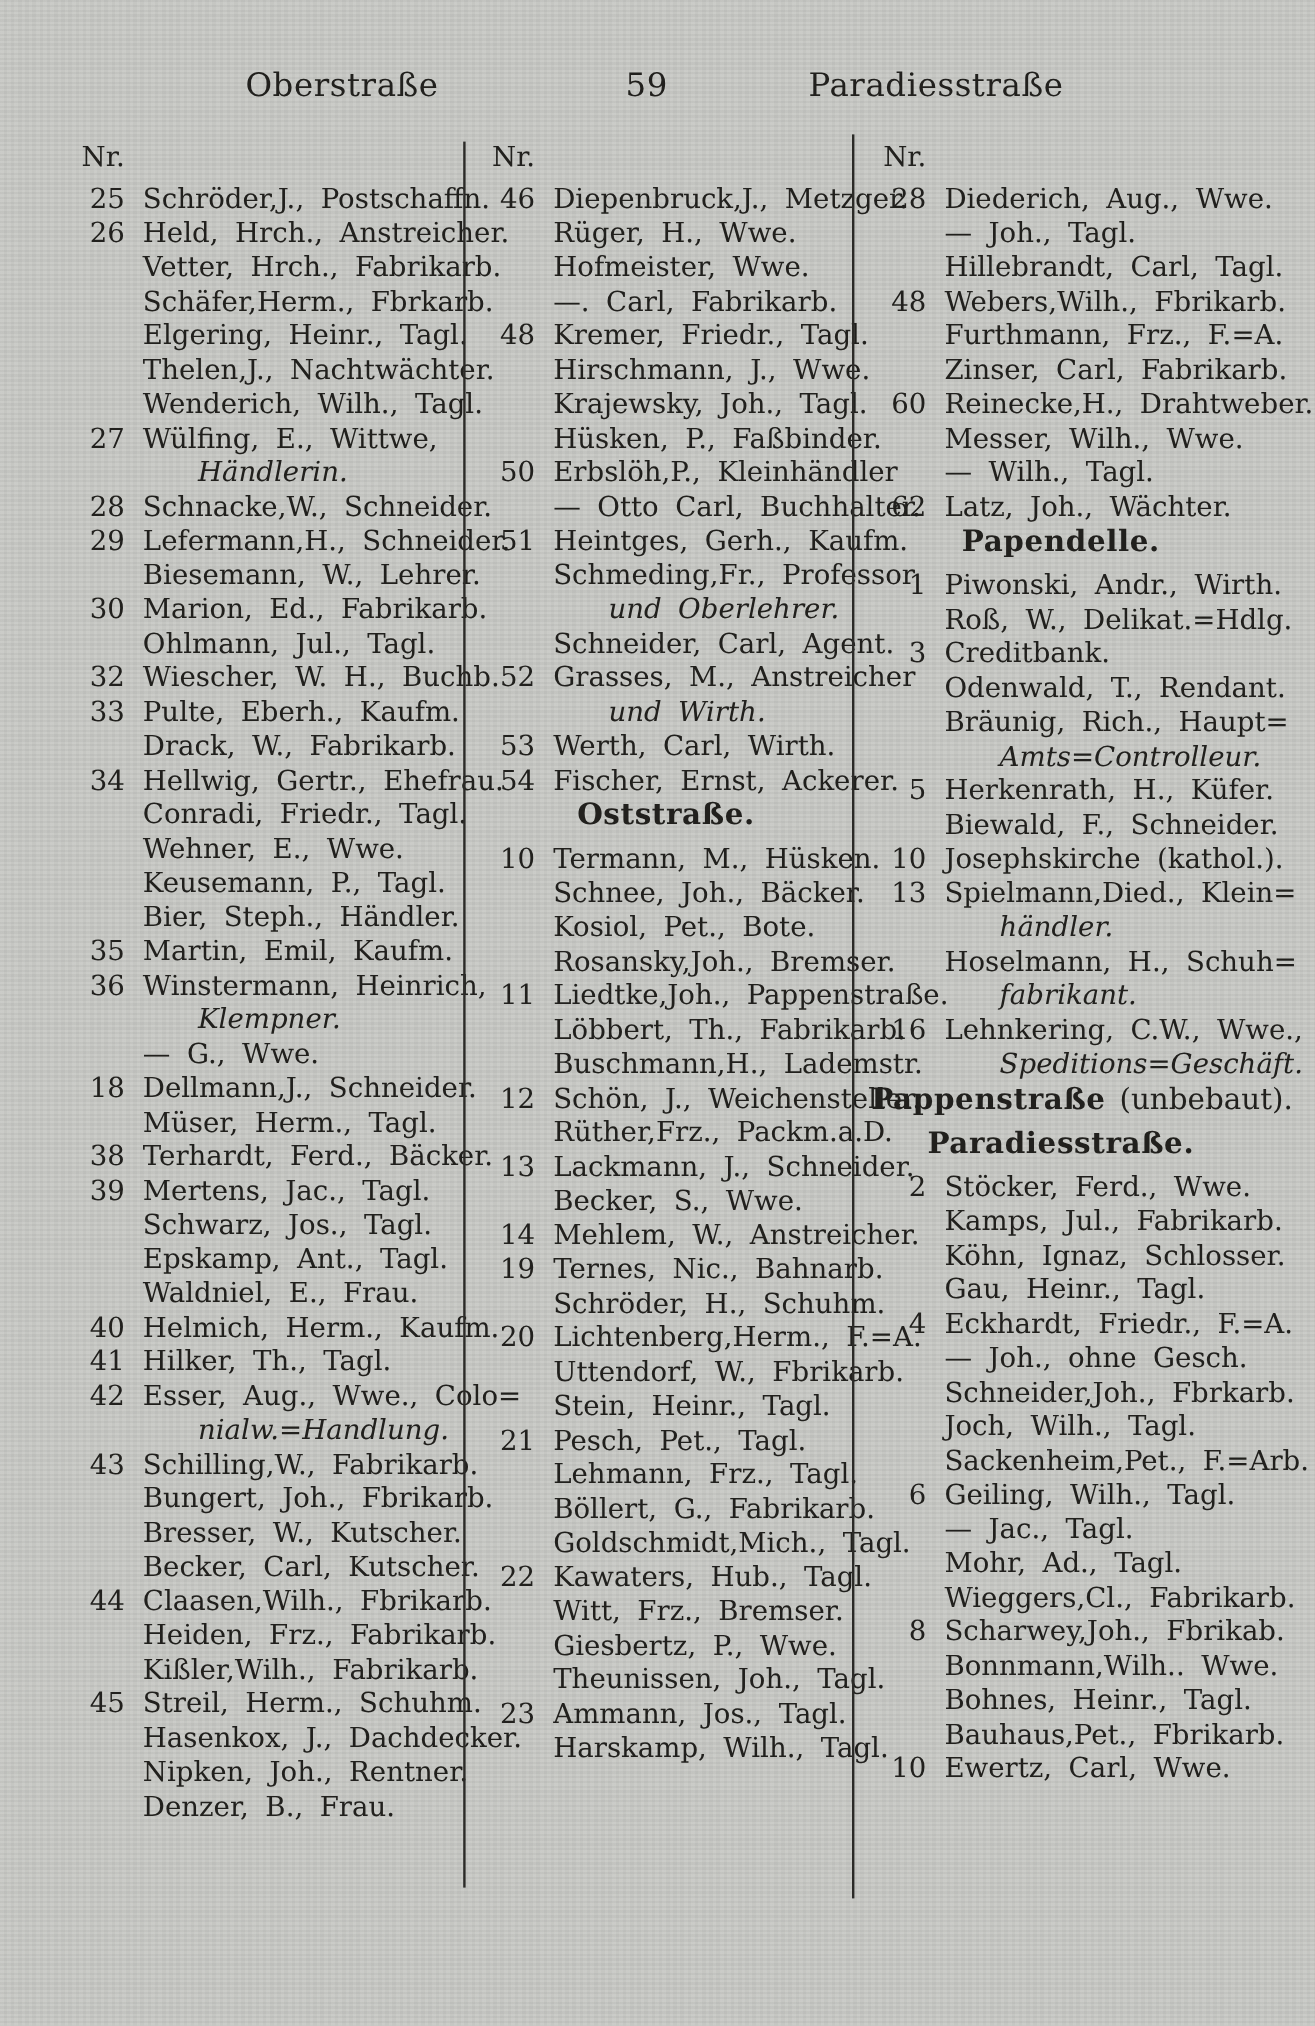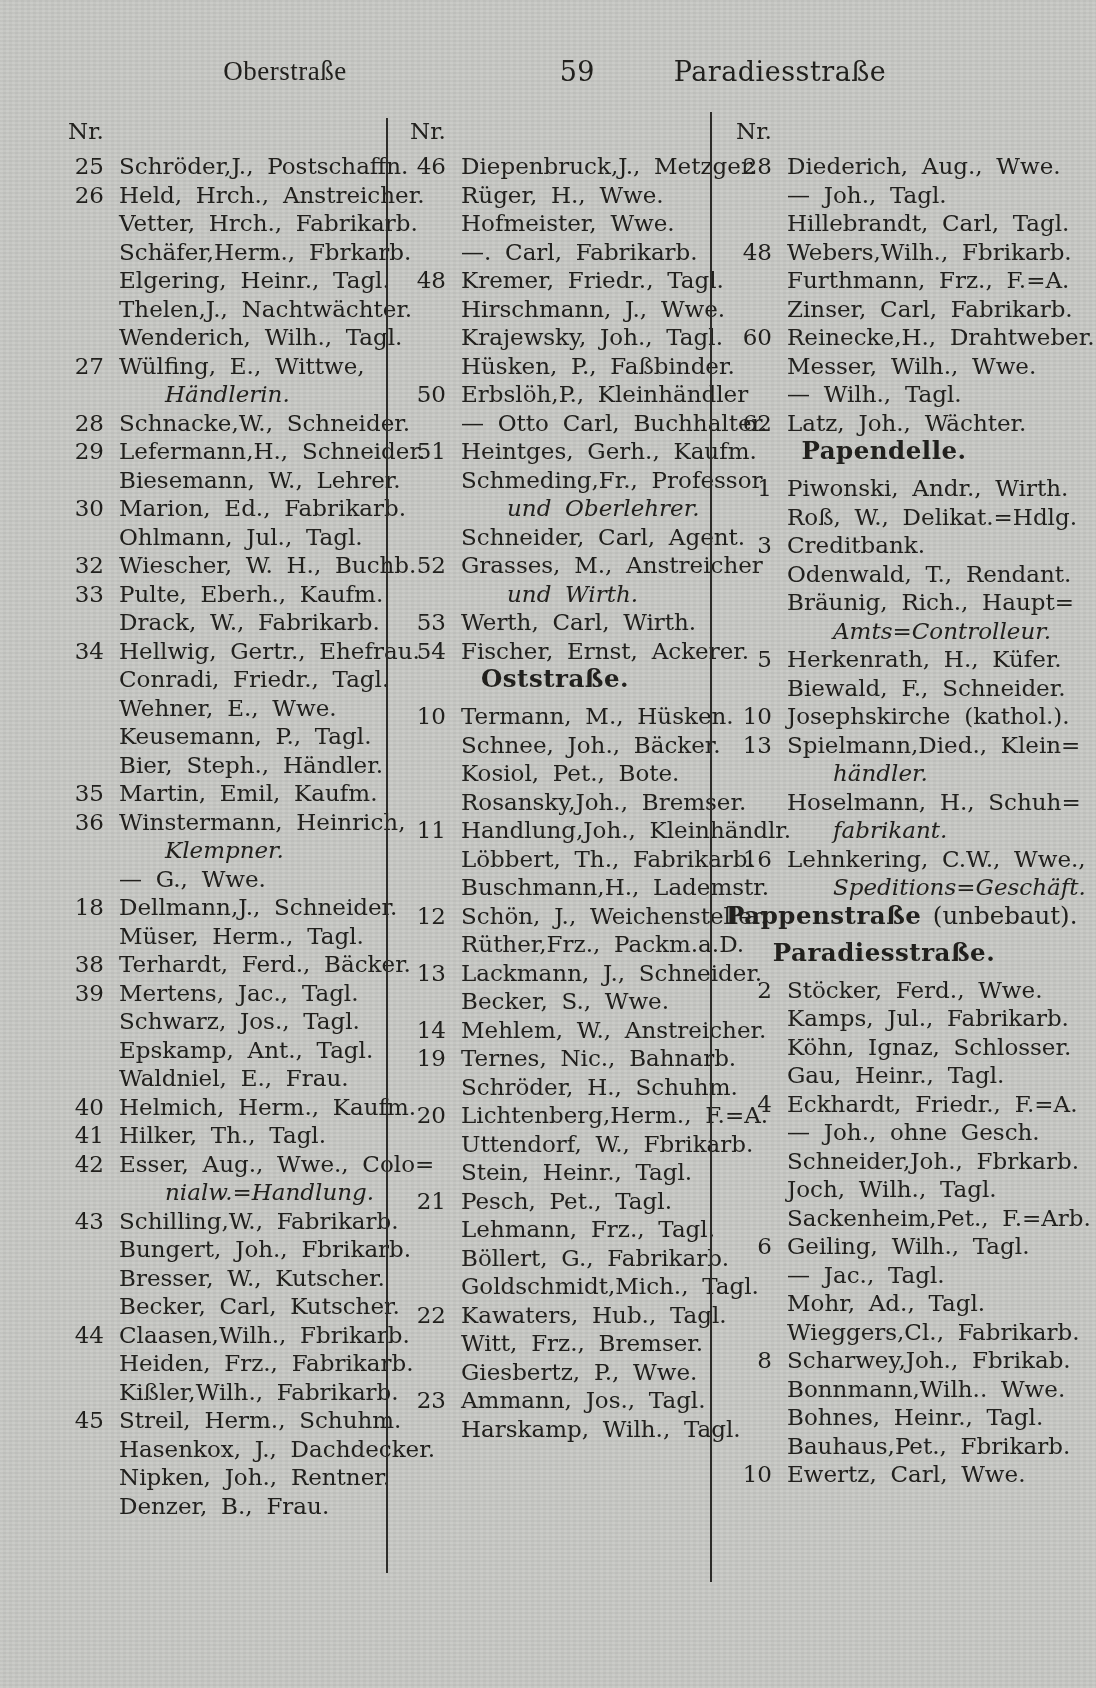--- a/index.html
+++ b/index.html
@@ -9,22 +9,22 @@
     background-image:
       repeating-linear-gradient(0deg, rgba(255,255,255,.05) 0 2px, rgba(0,0,0,.025) 2px 4px),
       repeating-linear-gradient(90deg, rgba(255,255,255,.03) 0 3px, rgba(0,0,0,.02) 3px 6px);
     font-family:"DejaVu Serif", serif;
     color:#21201d;
   }
   .page-header{
     position:absolute;top:56px;left:0;width:100%;height:40px;
     font-size:27px;letter-spacing:.5px;
   }
-  .ph-left{position:absolute;left:200px;width:170px;text-align:center;font-family:Liberation Serif, serif;}
-  .ph-num{position:absolute;left:505px;width:90px;text-align:right;}
+  .ph-left{position:absolute;left:200px;width:170px;text-align:center;}
+  .ph-num{position:absolute;left:494px;width:90px;text-align:center;}
   .ph-right{position:absolute;left:655px;width:250px;text-align:center;}
   .columns{position:absolute;left:58px;top:118px;width:985px;display:flex;align-items:flex-start;}
   .col{box-sizing:border-box;}
   .col1{width:328px;}
   .col2{width:322px;padding-left:12px;}
   .col3{width:330px;padding-left:14px;}
   .vrule{width:2px;background:#2c2b28;flex:none;}
   .vrule1{height:1455px;}
   .vrule2{height:1470px;margin-top:-6px;}
   .nr-label{font-size:23px;height:34px;padding-left:10px;}
@@ -334,21 +334,21 @@
         <div class="line">
           <span class="num"></span>
           <span class="txt">Kosiol, Pet., Bote.</span>
         </div>
         <div class="line">
           <span class="num"></span>
           <span class="txt">Rosansky,Joh., Bremser.</span>
         </div>
         <div class="line">
           <span class="num">11</span>
-          <span class="txt">Handlung,Joh., Kleinhändlr.</span>
+          <span class="txt">Liedtke,Joh., Pappenstraße.</span>
         </div>
         <div class="line">
           <span class="num"></span>
           <span class="txt">Löbbert, Th., Fabrikarb.</span>
         </div>
         <div class="line">
           <span class="num"></span>
           <span class="txt">Buschmann,H., Lademstr.</span>
         </div>
         <div class="line">
@@ -411,20 +411,24 @@
           <span class="num">22</span>
           <span class="txt">Kawaters, Hub., Tagl.</span>
         </div>
         <div class="line">
           <span class="num"></span>
           <span class="txt">Witt, Frz., Bremser.</span>
         </div>
         <div class="line">
           <span class="num"></span>
           <span class="txt">Giesbertz, P., Wwe.</span>
+        </div>
+        <div class="line">
+          <span class="num"></span>
+          <span class="txt">Theunissen, Joh., Tagl.</span>
         </div>
         <div class="line">
           <span class="num">23</span>
           <span class="txt">Ammann, Jos., Tagl.</span>
         </div>
         <div class="line">
           <span class="num"></span>
           <span class="txt">Harskamp, Wilh., Tagl.</span>
         </div>
       </div>

